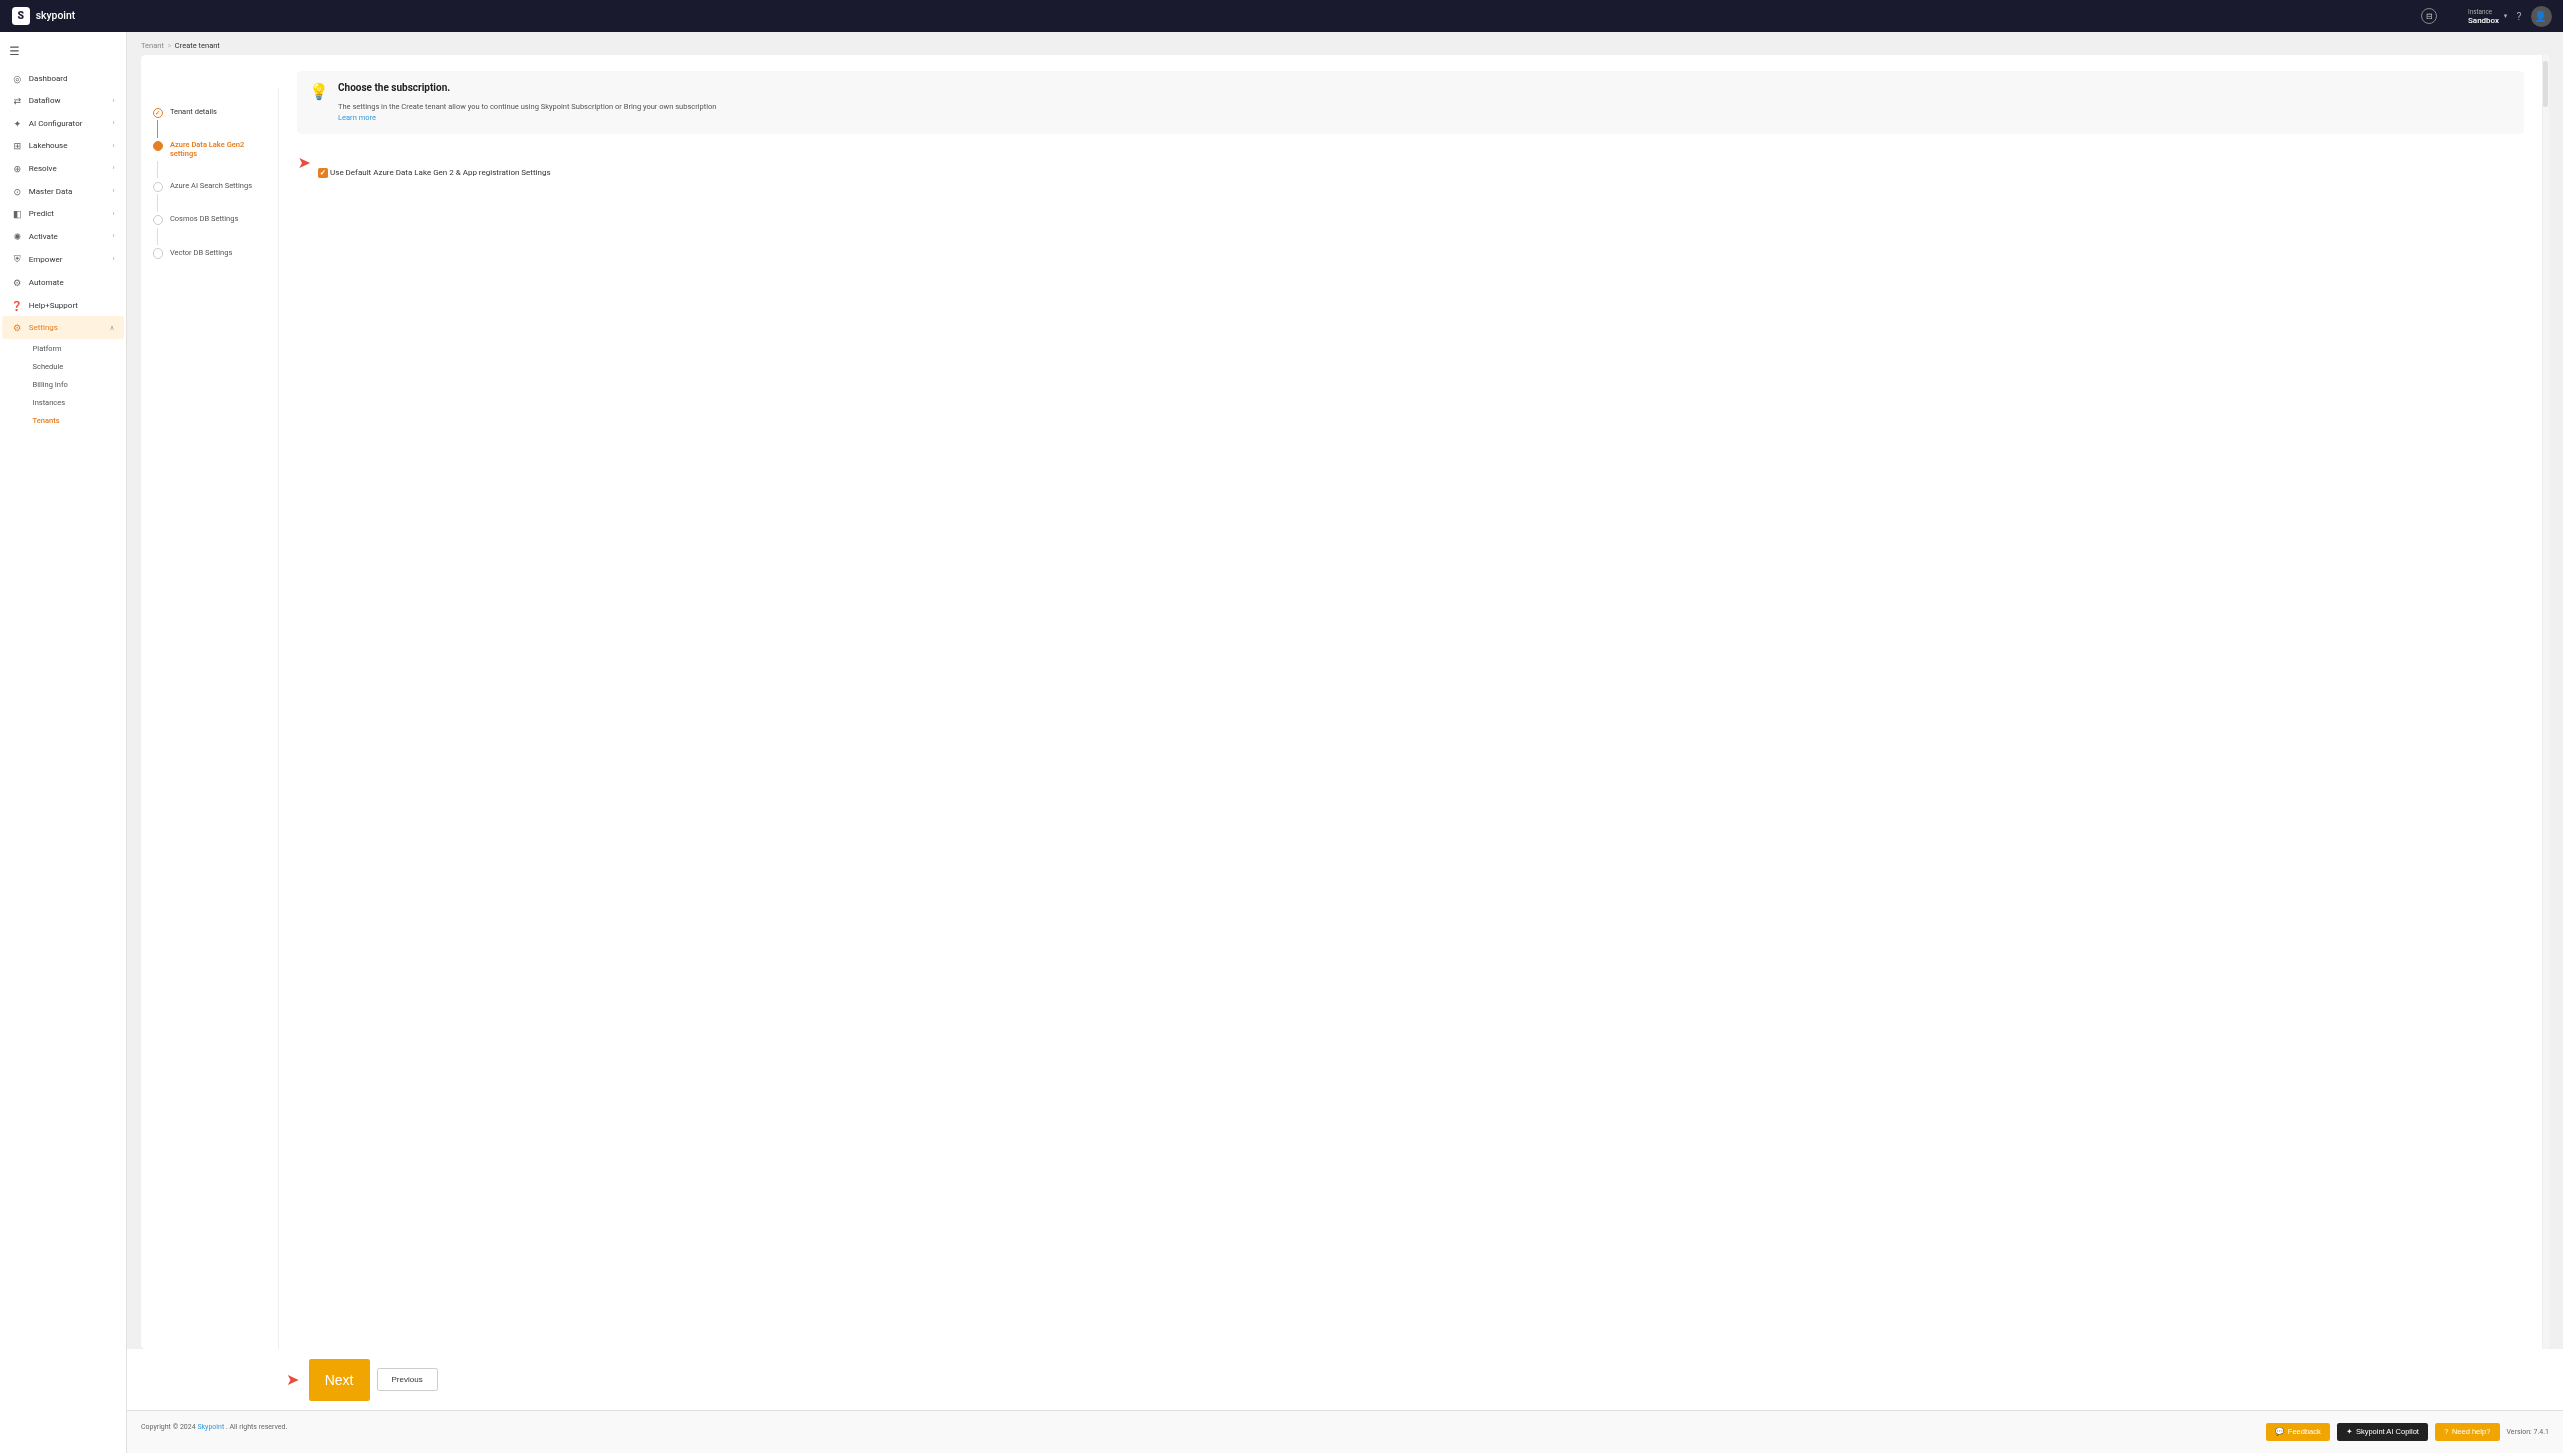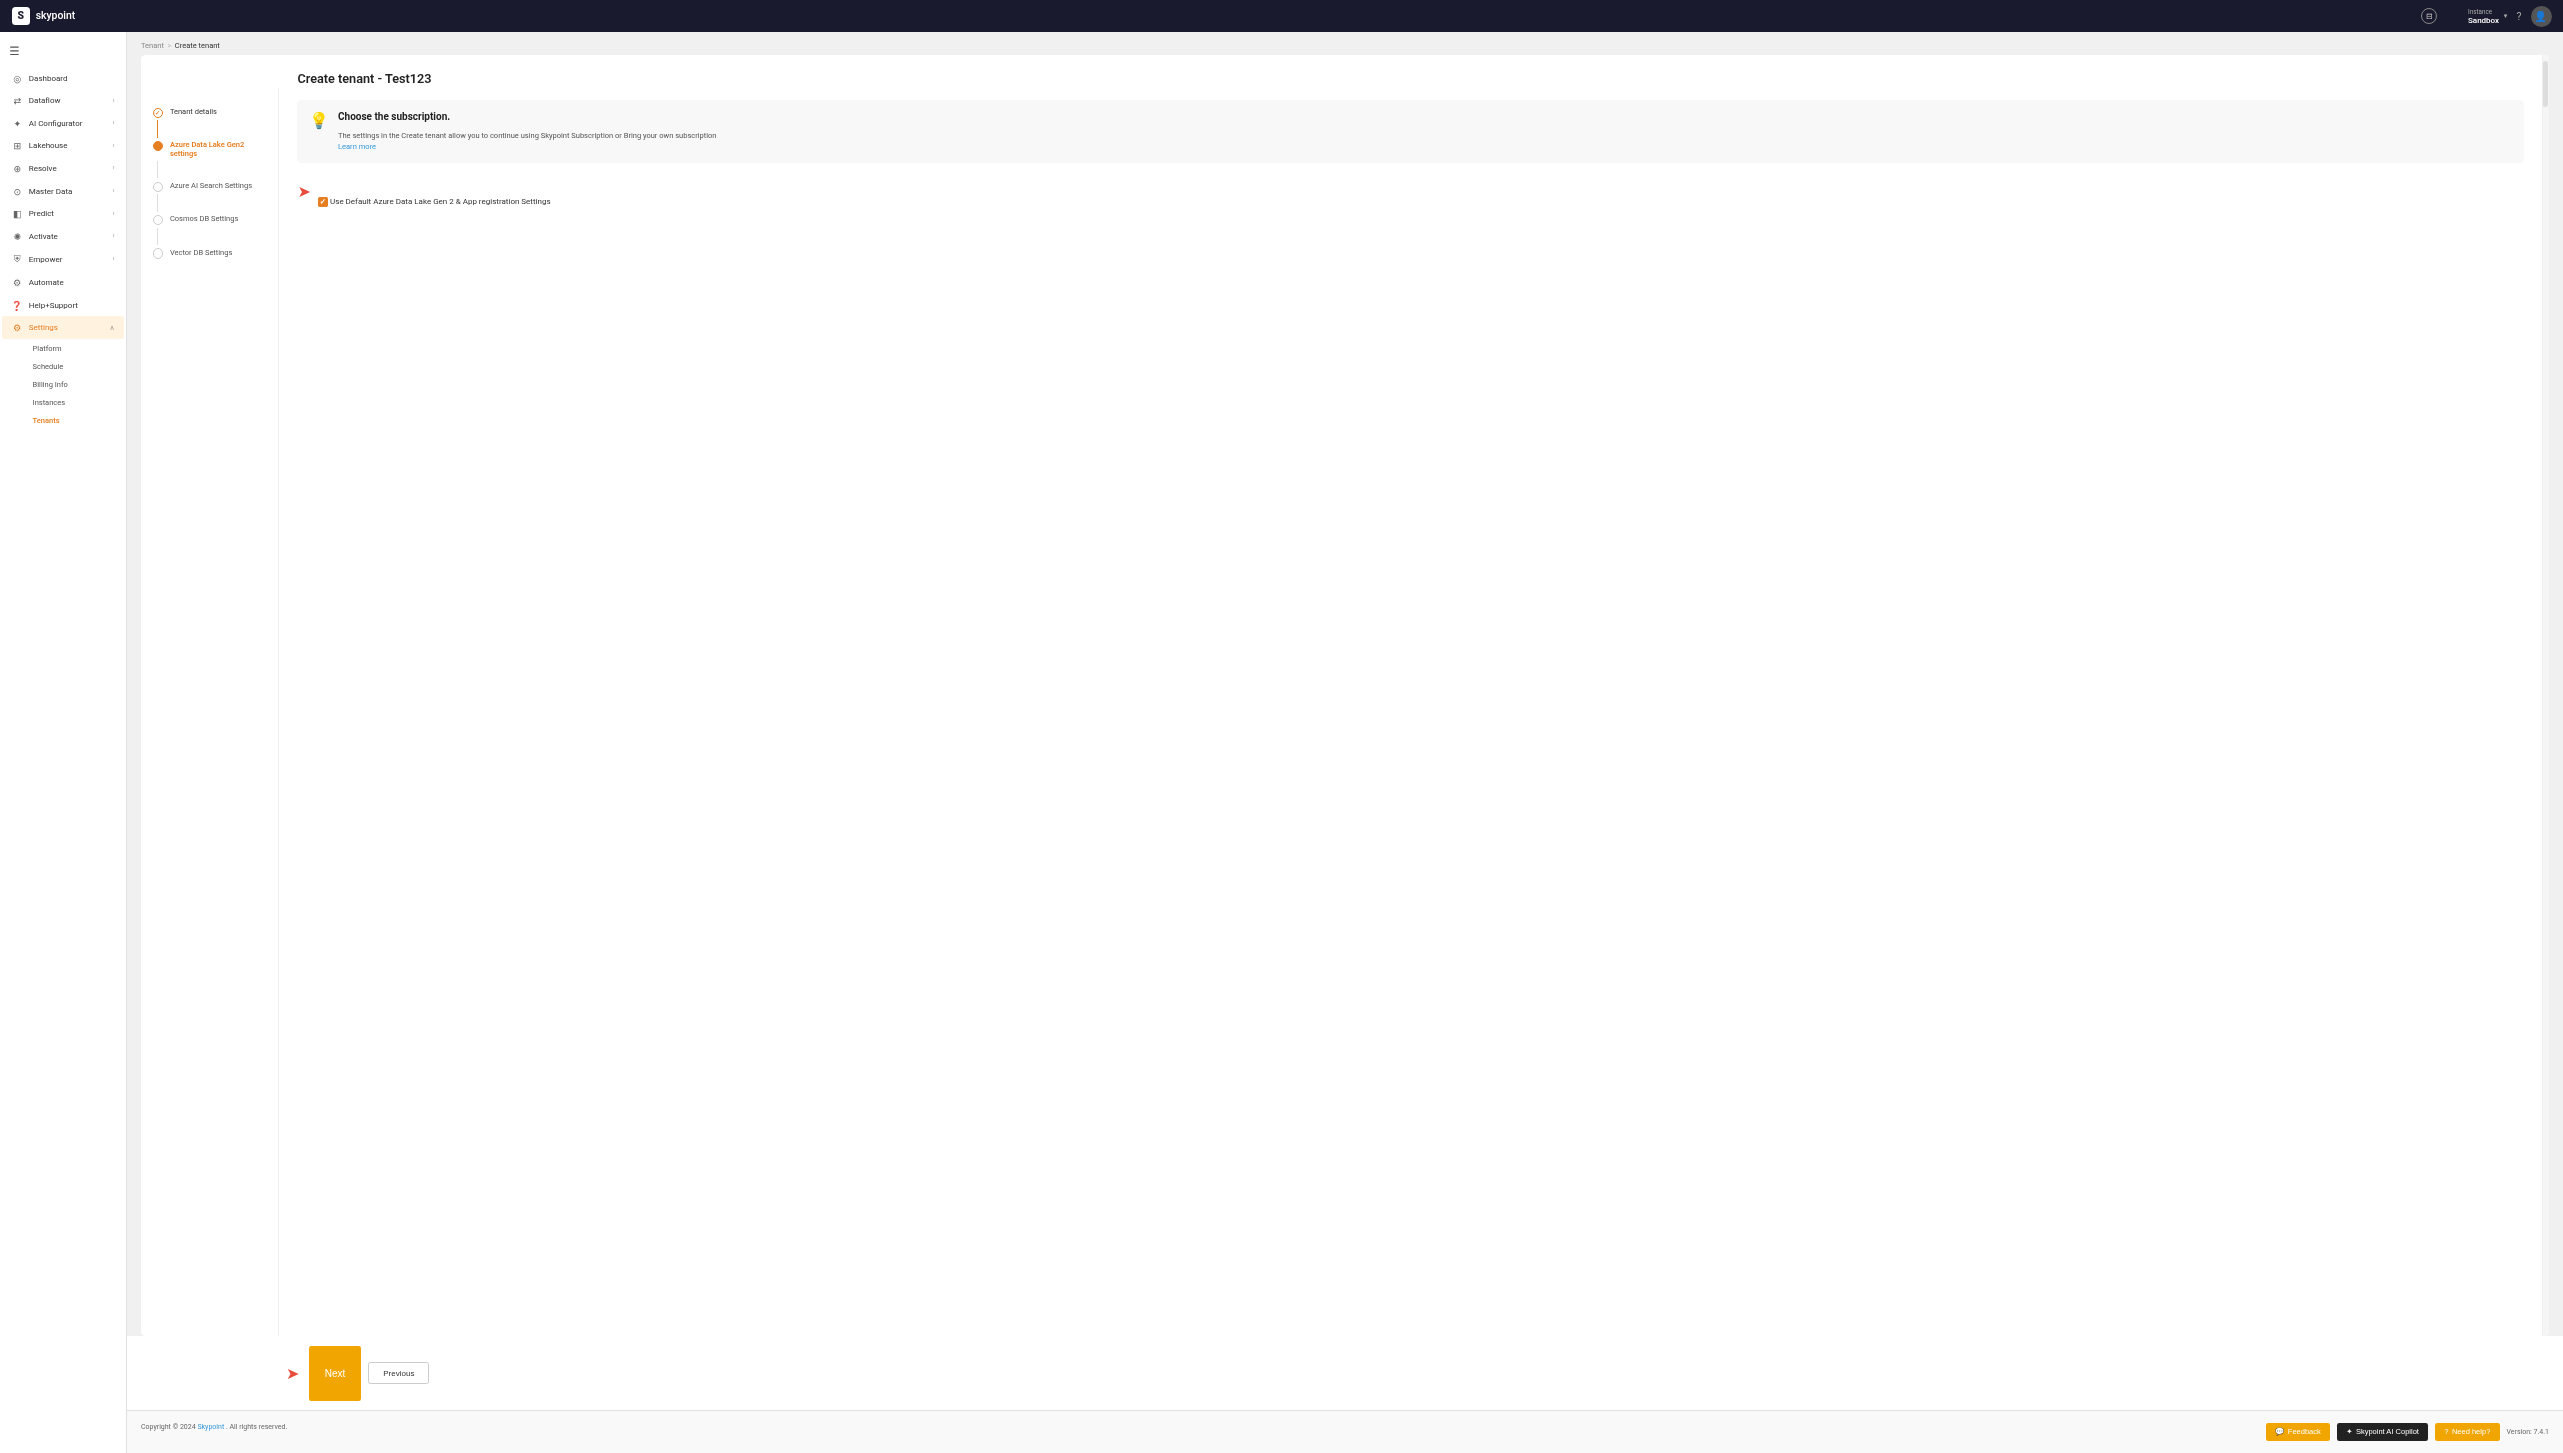--- a/index.html
+++ b/index.html
@@ -248,23 +248,23 @@
       background: #ddd;
       border-radius: 2.3px;
       position: absolute;
       right: 1.2px;
       top: 5.8px;
     }
     .btn-next {
       background: #f0a500;
       color: white;
       border: none;
-      padding: 22px 16px;
-      border-radius: 2.3px;
-      font-size: 10px;
+      padding: 13px 16px;
+      border-radius: 2.3px;
+      font-size: 14px;
       font-weight: 500;
       cursor: pointer;
     }
     .btn-previous {
       background: white;
       color: #333;
       border: 0.6px solid #ccc;
       padding: 5.8px 14px;
       border-radius: 2.3px;
       font-size: 8px;
@@ -461,21 +461,20 @@
           <div class="step-connector grey"></div>
 
           <div class="step-item">
             <div class="step-circle"></div>
             <span class="step-label">Vector DB Settings</span>
           </div>
 
         </div>
 
         <div class="wizard-content">
-          <h1 class="wizard-title">Create tenant - Test123</h1>
 
           <div class="info-box">
             <span class="info-bulb">💡</span>
             <div class="info-box-text">
               <div class="info-box-title">Choose the subscription.</div>
               <div class="info-box-desc">The settings in the Create tenant allow you to continue using Skypoint Subscription or Bring your own subscription</div>
               <a class="info-box-link" href="#">Learn more</a>
             </div>
           </div>
 

